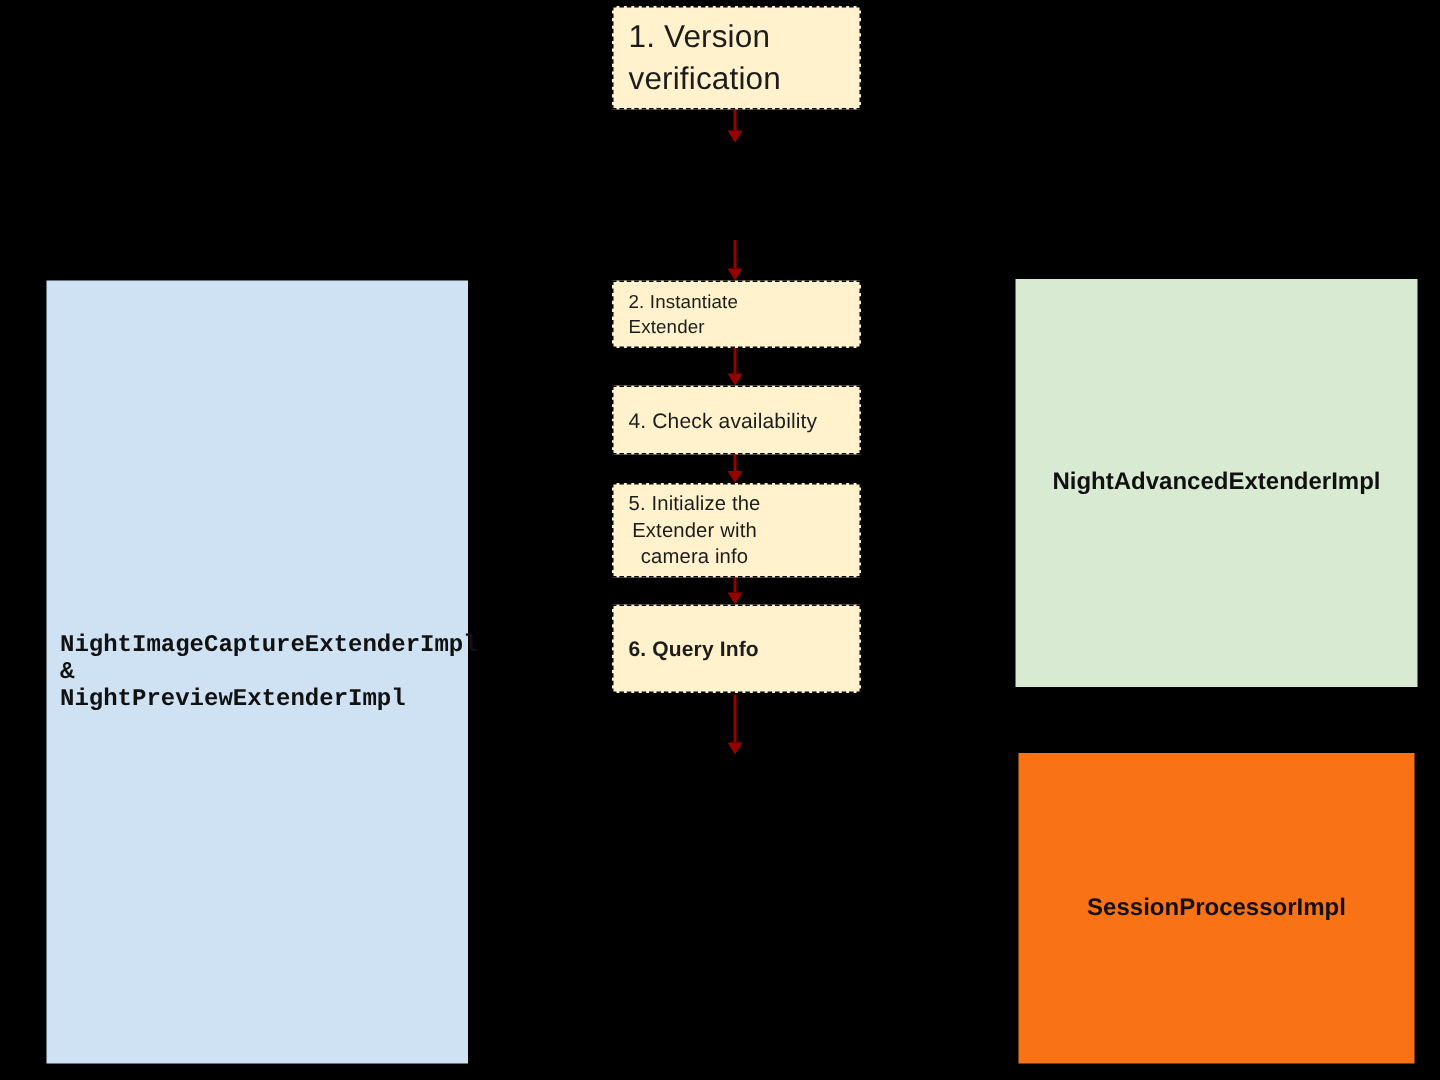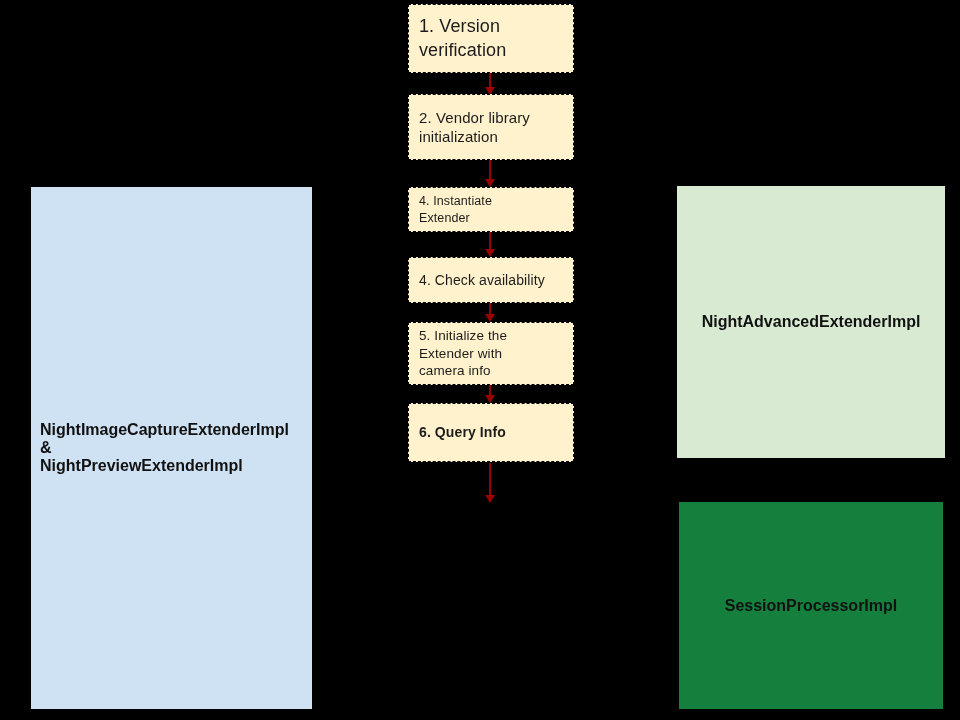--- a/index.html
+++ b/index.html
@@ -8,25 +8,25 @@
     font-family:"Liberation Sans", sans-serif; overflow:hidden;
   }
   
   .step {
     position:absolute; left:408px; width:166px;
     background:#fff2cc; border:1px dashed #000000;
     box-sizing:border-box; display:flex; align-items:center;
     color:#1c1c1c; white-space:pre-line; padding:0 10px;
     line-height:1.3; letter-spacing:0.1px;
   }
-  .s1 { top:4px;   height:69px;  font-size:18px; }
+  .s1 { top:4px;   height:69px;  font-size:21px; }
   .s2 { top:94px;  height:66px;  font-size:15px; }
   .s3 { top:187px; height:45px;  font-size:12.5px; }
   .s4 { top:257px; height:46px;  font-size:14px;align-items:center; }
-  .s5 { top:322px; height:63px;  font-size:13.5px; }
+  .s5 { top:322px; height:63px;  font-size:13.5px;text-align:center; }
   .s6 { top:403px; height:59px;  font-size:14px;font-weight:bold; }
   .s7 { top:503px; height:205px; font-size:16px; }
   
   .arrow { position:absolute; left:489px; width:2px; background:#990000; }
   .arrow::after {
     content:""; position:absolute; left:-4px; bottom:-8px;
     border:5px solid transparent; border-bottom:none;
     border-top:8px solid #990000; width:0; height:0;
   }
   .a1 { top:73px;  height:14px; }
@@ -36,29 +36,29 @@
   .a5 { top:385px; height:10px; }
   .a6 { top:463px; height:32px; }
   
   .side {
     position:absolute; box-sizing:border-box; font-weight:bold;
     color:#111111; white-space:pre-line;
   }
   .left-impl {
     left:31px; top:187px; width:281px; height:522px; background:#cfe2f3;
     display:flex; align-items:center; padding-left:9px; padding-right:4px;
-    font-size:16px; line-height:18px;
+    font-size:16px; line-height:18px;font-family:Liberation Mono, monospace;
   }
   .right-impl-top {
     left:677px; top:186px; width:268px; height:272px; background:#d9ead3;
     display:flex; align-items:center; justify-content:center;
     font-size:16px; text-align:center;
   }
   .right-impl-bottom {
-    left:679px; top:502px; width:264px; height:207px; background:#15803d;
+    left:679px; top:502px; width:264px; height:207px; background:#f97316;
     display:flex; align-items:center; justify-content:center;
     font-size:16px; text-align:center;
   }
 </style>
 </head>
 <body>
 
 <div class="canvas">
 
   <div class="side left-impl">
@@ -74,28 +74,24 @@
   <div class="side right-impl-bottom">
     <span>SessionProcessorImpl</span>
   </div>
 
   <div class="step s1">
     <span>1. Version
 verification</span>
   </div>
   <div class="arrow a1"></div>
 
-  <div class="step s2">
-    <span>2. Vendor library
-initialization</span>
-  </div>
   <div class="arrow a2"></div>
 
   <div class="step s3">
-    <span>4. Instantiate
+    <span>2. Instantiate
 Extender</span>
   </div>
   <div class="arrow a3"></div>
 
   <div class="step s4">
     <span>4. Check availability</span>
   </div>
   <div class="arrow a4"></div>
 
   <div class="step s5">

